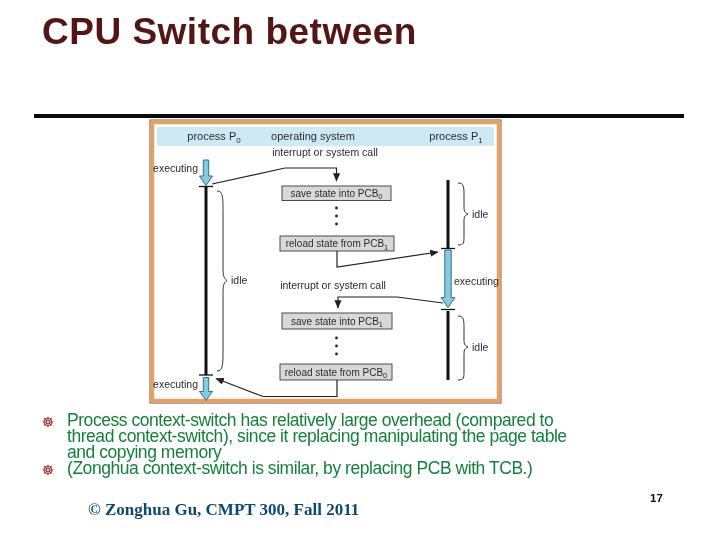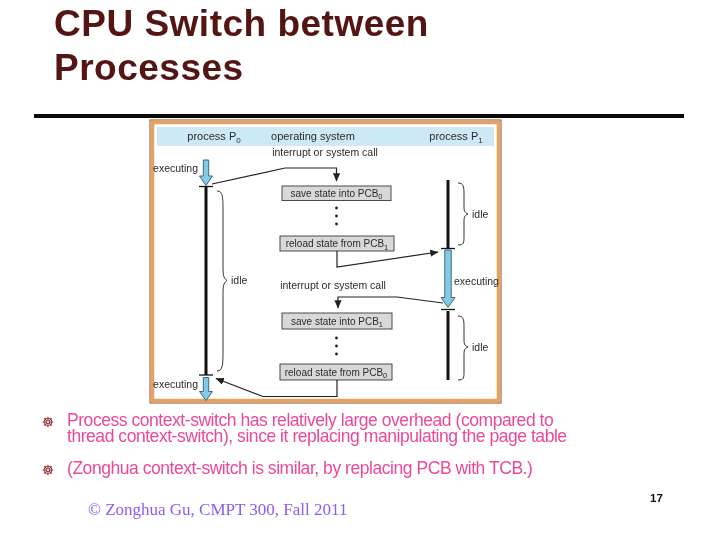--- a/index.html
+++ b/index.html
@@ -1,53 +1,52 @@
 <!DOCTYPE html>
 <html><head>
 <meta charset="utf-8">
 <style>
   html,body{margin:0;padding:0;}
   body{
     width:720px;height:540px;position:relative;overflow:hidden;
     background:#ffffff;font-family:"Liberation Sans",sans-serif;
   }
   .title{
-    position:absolute;left:42px;top:2px;width:560px;
+    position:absolute;left:42px;top:10px;width:560px;
     font-size:37px;font-weight:800;letter-spacing:.5px;
-    line-height:44px;color:#541515;margin-left:12px;
+    line-height:44px;color:#541515;
   }
   .divider{
     position:absolute;left:34px;top:114px;width:650px;height:4px;
     background:#0a0a0a;
   }
   .diagram-svg{position:absolute;left:148px;top:118px;}
   .bullet-glyph{
     position:absolute;left:38px;width:20px;text-align:center;
     font-family:"DejaVu Sans",sans-serif;font-size:14px;color:#8b1717;
   }
   .bullet-text{
     position:absolute;left:67px;width:648px;
-    font-size:17.5px;line-height:15.8px;letter-spacing:-.45px;color:#ec4899;
+    font-size:17.5px;line-height:15.8px;letter-spacing:-.45px;color:#15803d;
   }
   .footer{
     position:absolute;left:88px;top:500px;
-    font-family:"Liberation Serif",serif;font-size:17px;color:#8b5cf6;
+    font-family:"Liberation Serif",serif;font-size:17px;color:#0c4a6e;font-weight:bold;
   }
   .page-num{
     position:absolute;left:650px;top:492px;
     font-size:11.5px;font-weight:bold;color:#111;
   }
   svg text{font-family:"Liberation Sans",sans-serif;fill:#2b2b2b;}
 </style>
 </head>
 <body>
 
 <div class="title">
   <div>CPU Switch between</div>
-  <div>Processes</div>
 </div>
 
 <div class="divider"></div>
 
 <svg class="diagram-svg" width="356" height="288" viewBox="148 118 356 288">
   <defs>
     <marker id="ah" markerWidth="9" markerHeight="8" refX="6.5" refY="3" orient="auto">
       <path d="M0,0 L7,3 L0,6 Z" fill="#222"></path>
     </marker>
   </defs>
@@ -116,20 +115,21 @@
   <polyline points="337,380 337,396.5 263,396.5 216,378.5" fill="none" stroke="#222" stroke-width="1.2" marker-end="url(#ah)"></polyline>
 
   <polygon points="203.3,377.5 208.7,377.5 208.7,391.5 212.5,391.5 206,400.5 199.5,391.5 203.3,391.5" stroke-width="1" stroke="#3a6b85" fill="#85cae5"></polygon>
   <text x="198" y="388" font-size="10.5" text-anchor="end">executing</text>
 </svg>
 
 <div class="bullet-glyph" style="top:414px">☸</div>
 <div class="bullet-text" style="top:413px">
   <div>Process context-switch has relatively large overhead (compared to</div>
   <div>thread context-switch), since it replacing manipulating the page table</div>
+  <div>and copying memory</div>
 </div>
 <div class="bullet-glyph" style="top:462px">☸</div>
 <div class="bullet-text" style="top:461px">
   <div>(Zonghua context-switch is similar, by replacing PCB with TCB.)</div>
 </div>
 
 <div class="footer">© Zonghua Gu, CMPT 300, Fall 2011</div>
 <div class="page-num">17</div>
 
 </body></html>

